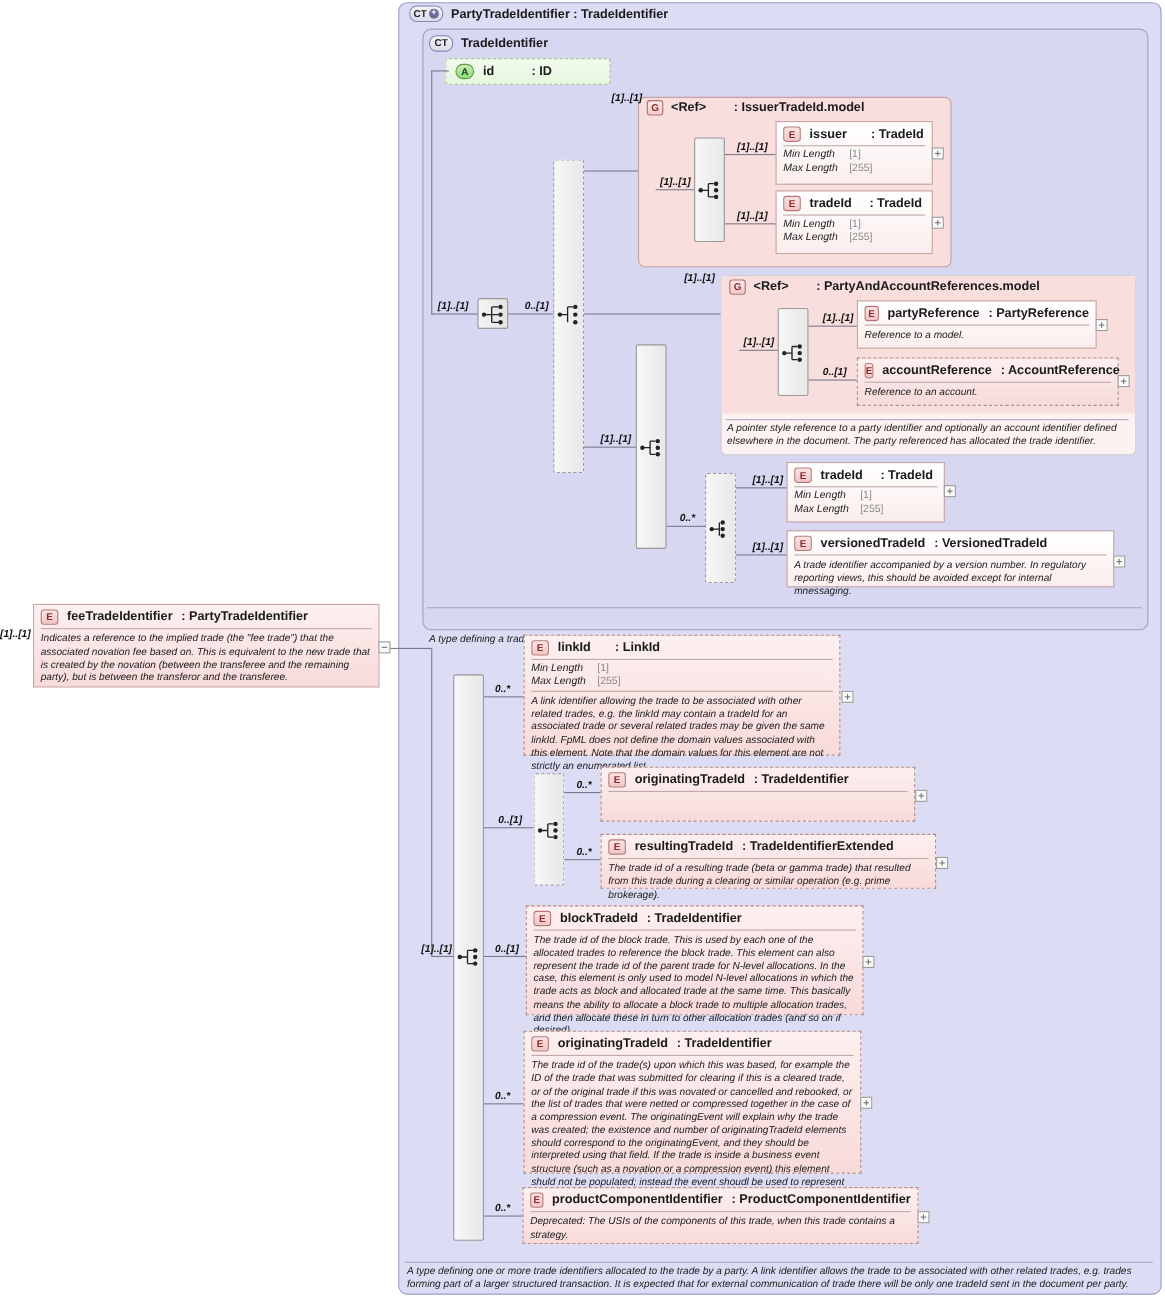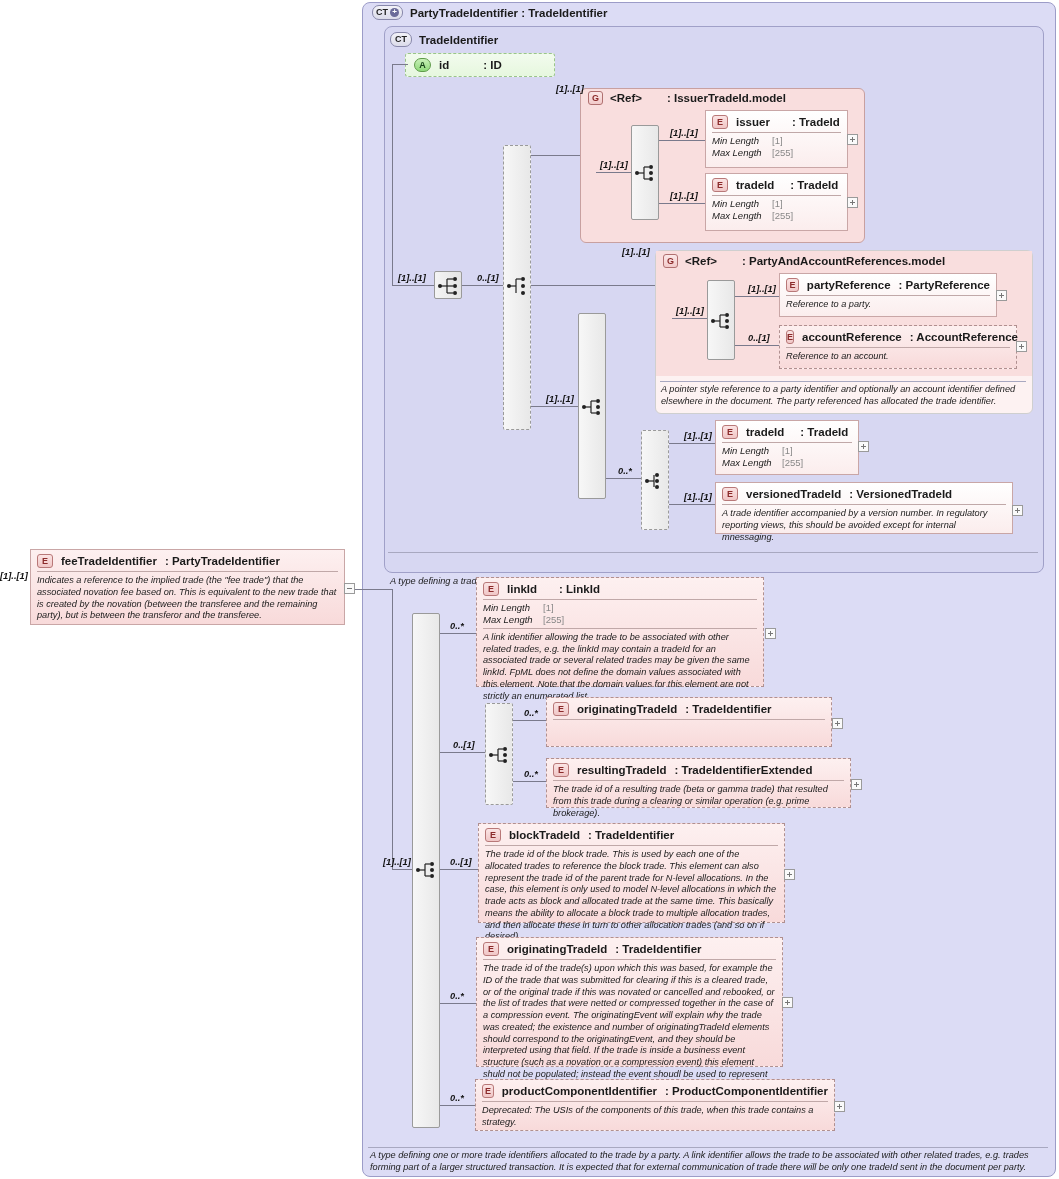--- a/index.html
+++ b/index.html
@@ -363,21 +363,21 @@
   <div class="ln ln-h" style="left:672px; top:318px; width:35px;"></div>
   <div class="card" style="left:676px; top:306px;">[1]..[1]</div>
 
   <div class="node white" style="left:779px; top:273px; width:218px; height:44px;">
     <div class="node-title">
       <span class="badge badge-e">E</span>
       <span class="nm">partyReference</span>
       <span class="ty">: PartyReference</span>
     </div>
     <div class="node-sep"></div>
-    <div class="node-doc">Reference to a party.</div>
+    <div class="node-doc">Reference to a model.</div>
   </div>
   <div class="ln ln-h" style="left:735px; top:296px; width:44px;"></div>
   <div class="card" style="left:748px; top:284px;">[1]..[1]</div>
   <div class="exp plus" style="left:996px; top:290px;"></div>
 
   <div class="node dashed" style="left:779px; top:325px; width:238px; height:44px; background:linear-gradient(#fdf0f0,#f8dada);">
     <div class="node-title">
       <span class="badge badge-e">E</span>
       <span class="nm">accountReference</span>
       <span class="ty">: AccountReference</span>

